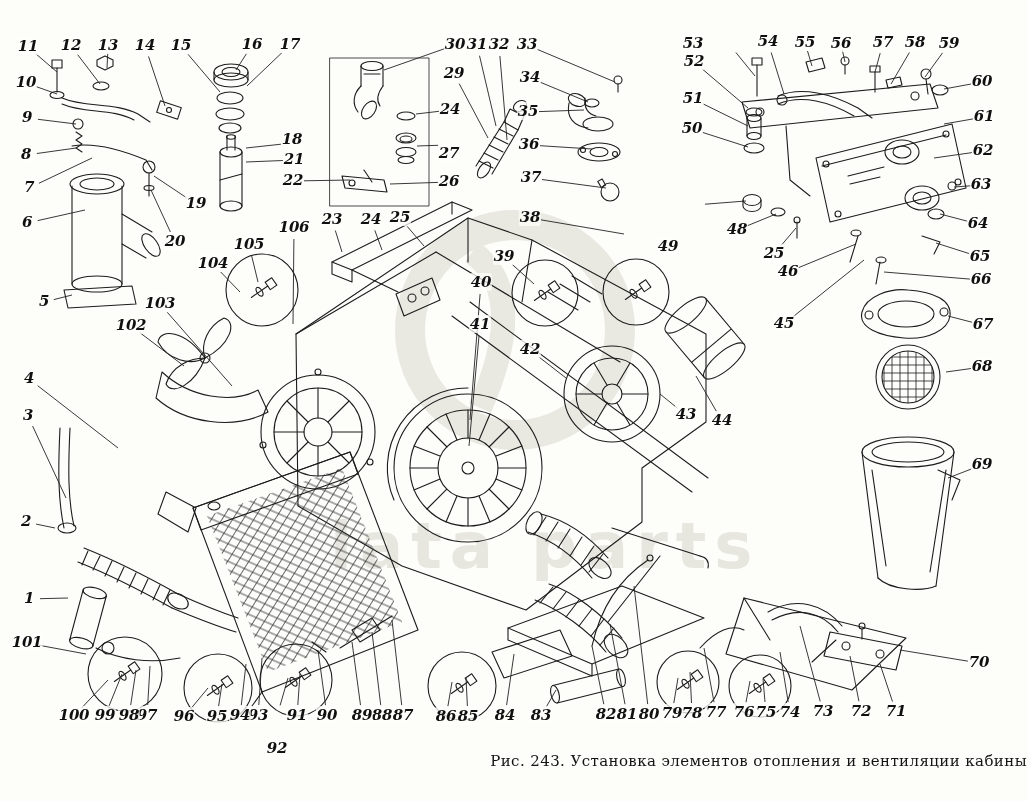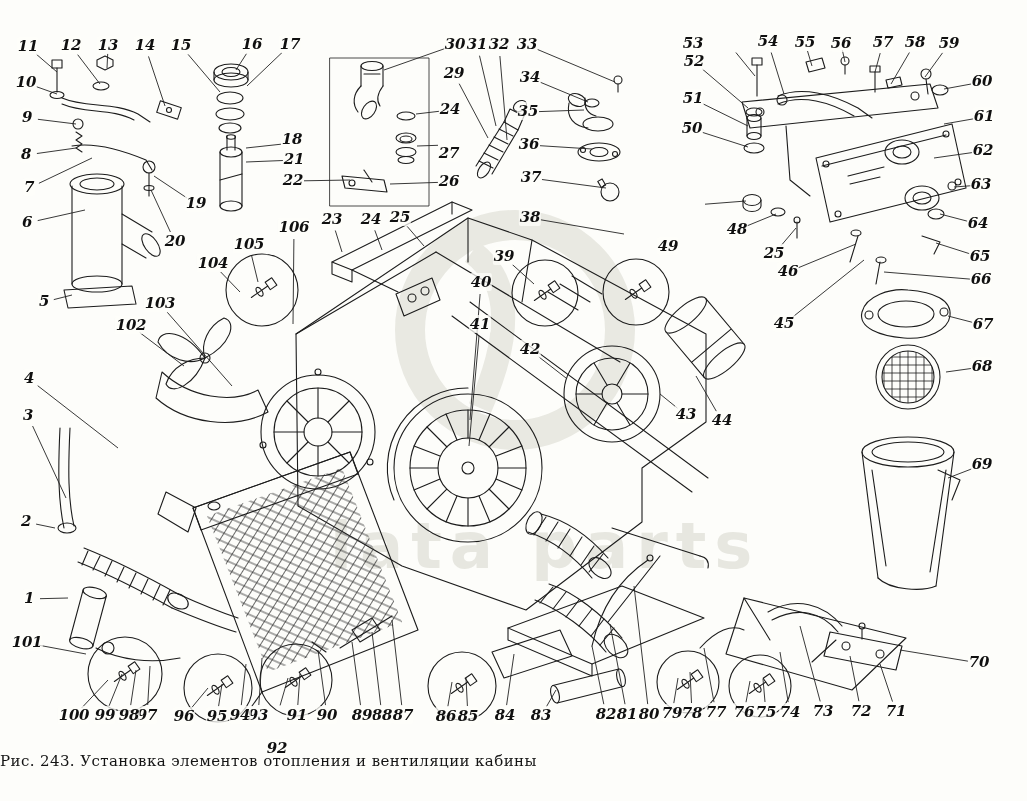--- a/index.html
+++ b/index.html
@@ -10,21 +10,21 @@
   }
   .diagram-svg{position:absolute;left:0;top:0;width:1027px;height:801px;}
   .labels-layer{position:absolute;left:0;top:0;width:1027px;height:801px;pointer-events:none;}
   .part-label{
     position:absolute;transform:translate(-50%,-55%);
     font:italic 700 15px "DejaVu Serif","Liberation Serif",serif;
     color:#101010;white-space:nowrap;letter-spacing:-0.3px;
     background:rgba(253,253,250,0.75);padding:0 1px;border-radius:2px;
   }
   .caption{
-    position:absolute;left:0;top:752px;width:100%;text-align:left;
+    position:absolute;left:0;top:752px;width:100%;text-align:right;
     font:400 15px "DejaVu Serif","Liberation Serif",serif;color:#141414;
     letter-spacing:0.4px;
   }
   #leader-lines line{stroke:#222;stroke-width:0.9;}
   .art{stroke:#1c1c1c;stroke-width:1.1;fill:none;stroke-linecap:round;stroke-linejoin:round;}
   .thin{stroke-width:0.8;}
 </style>
 </head>
 <body>
 

